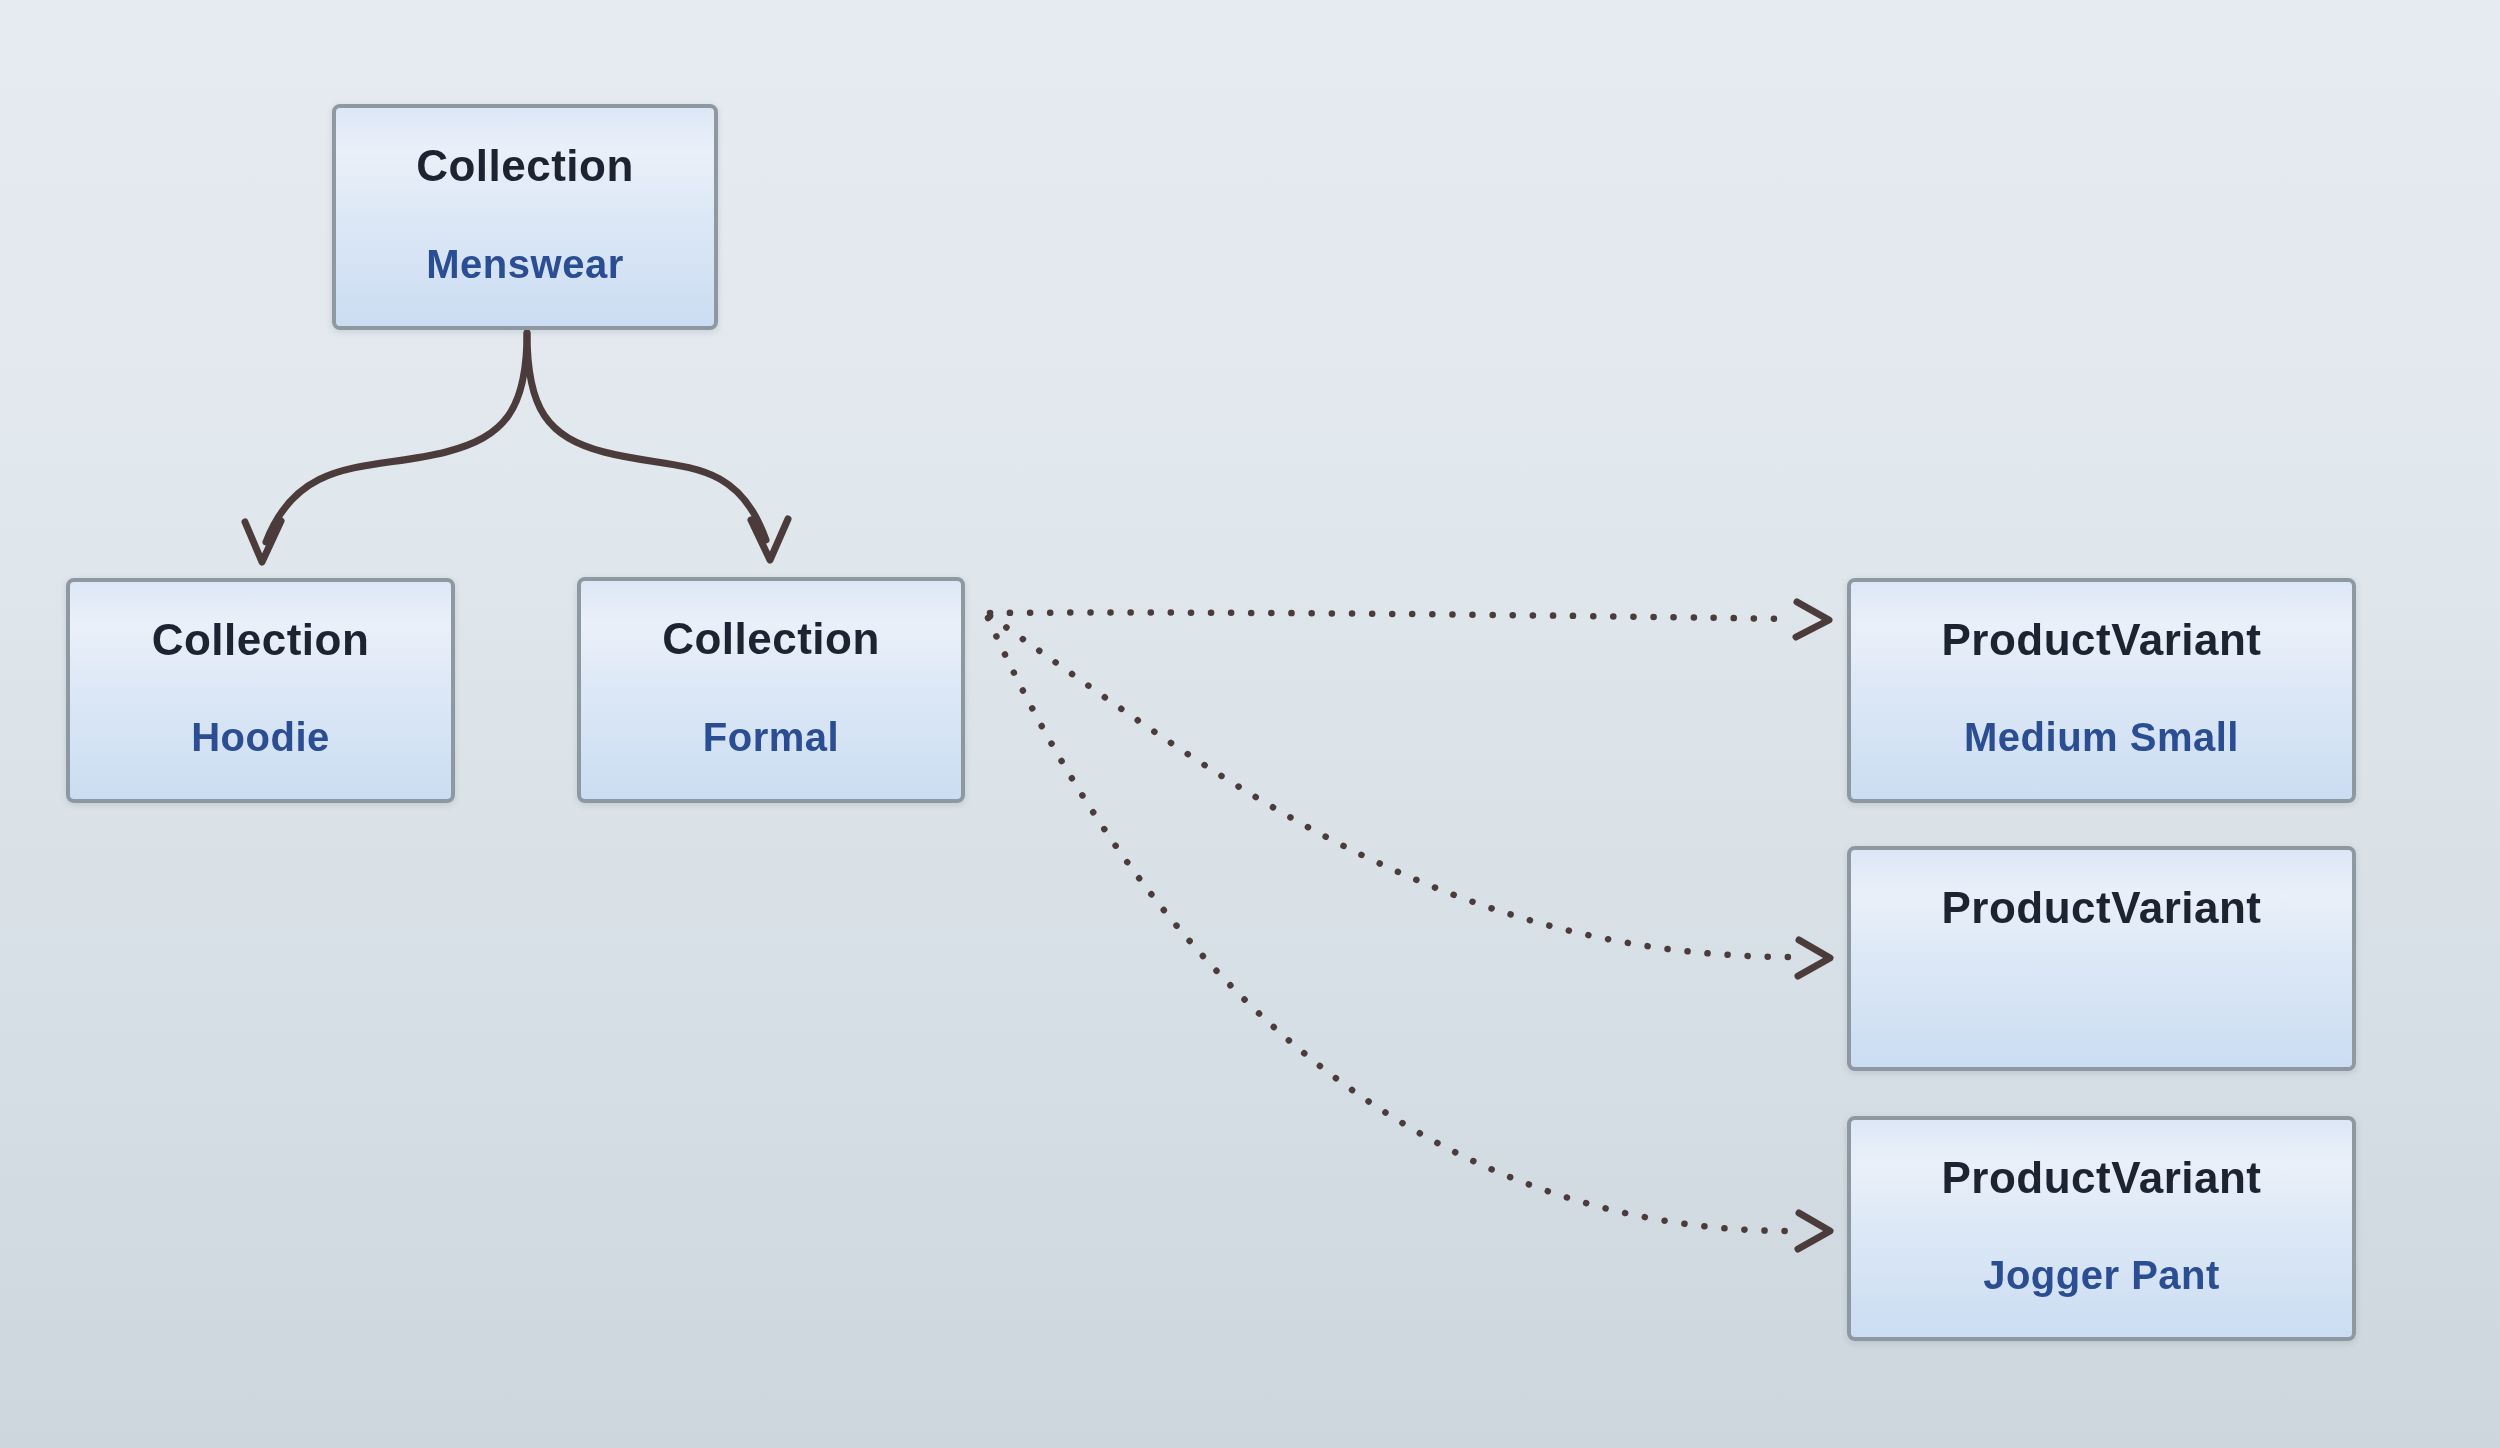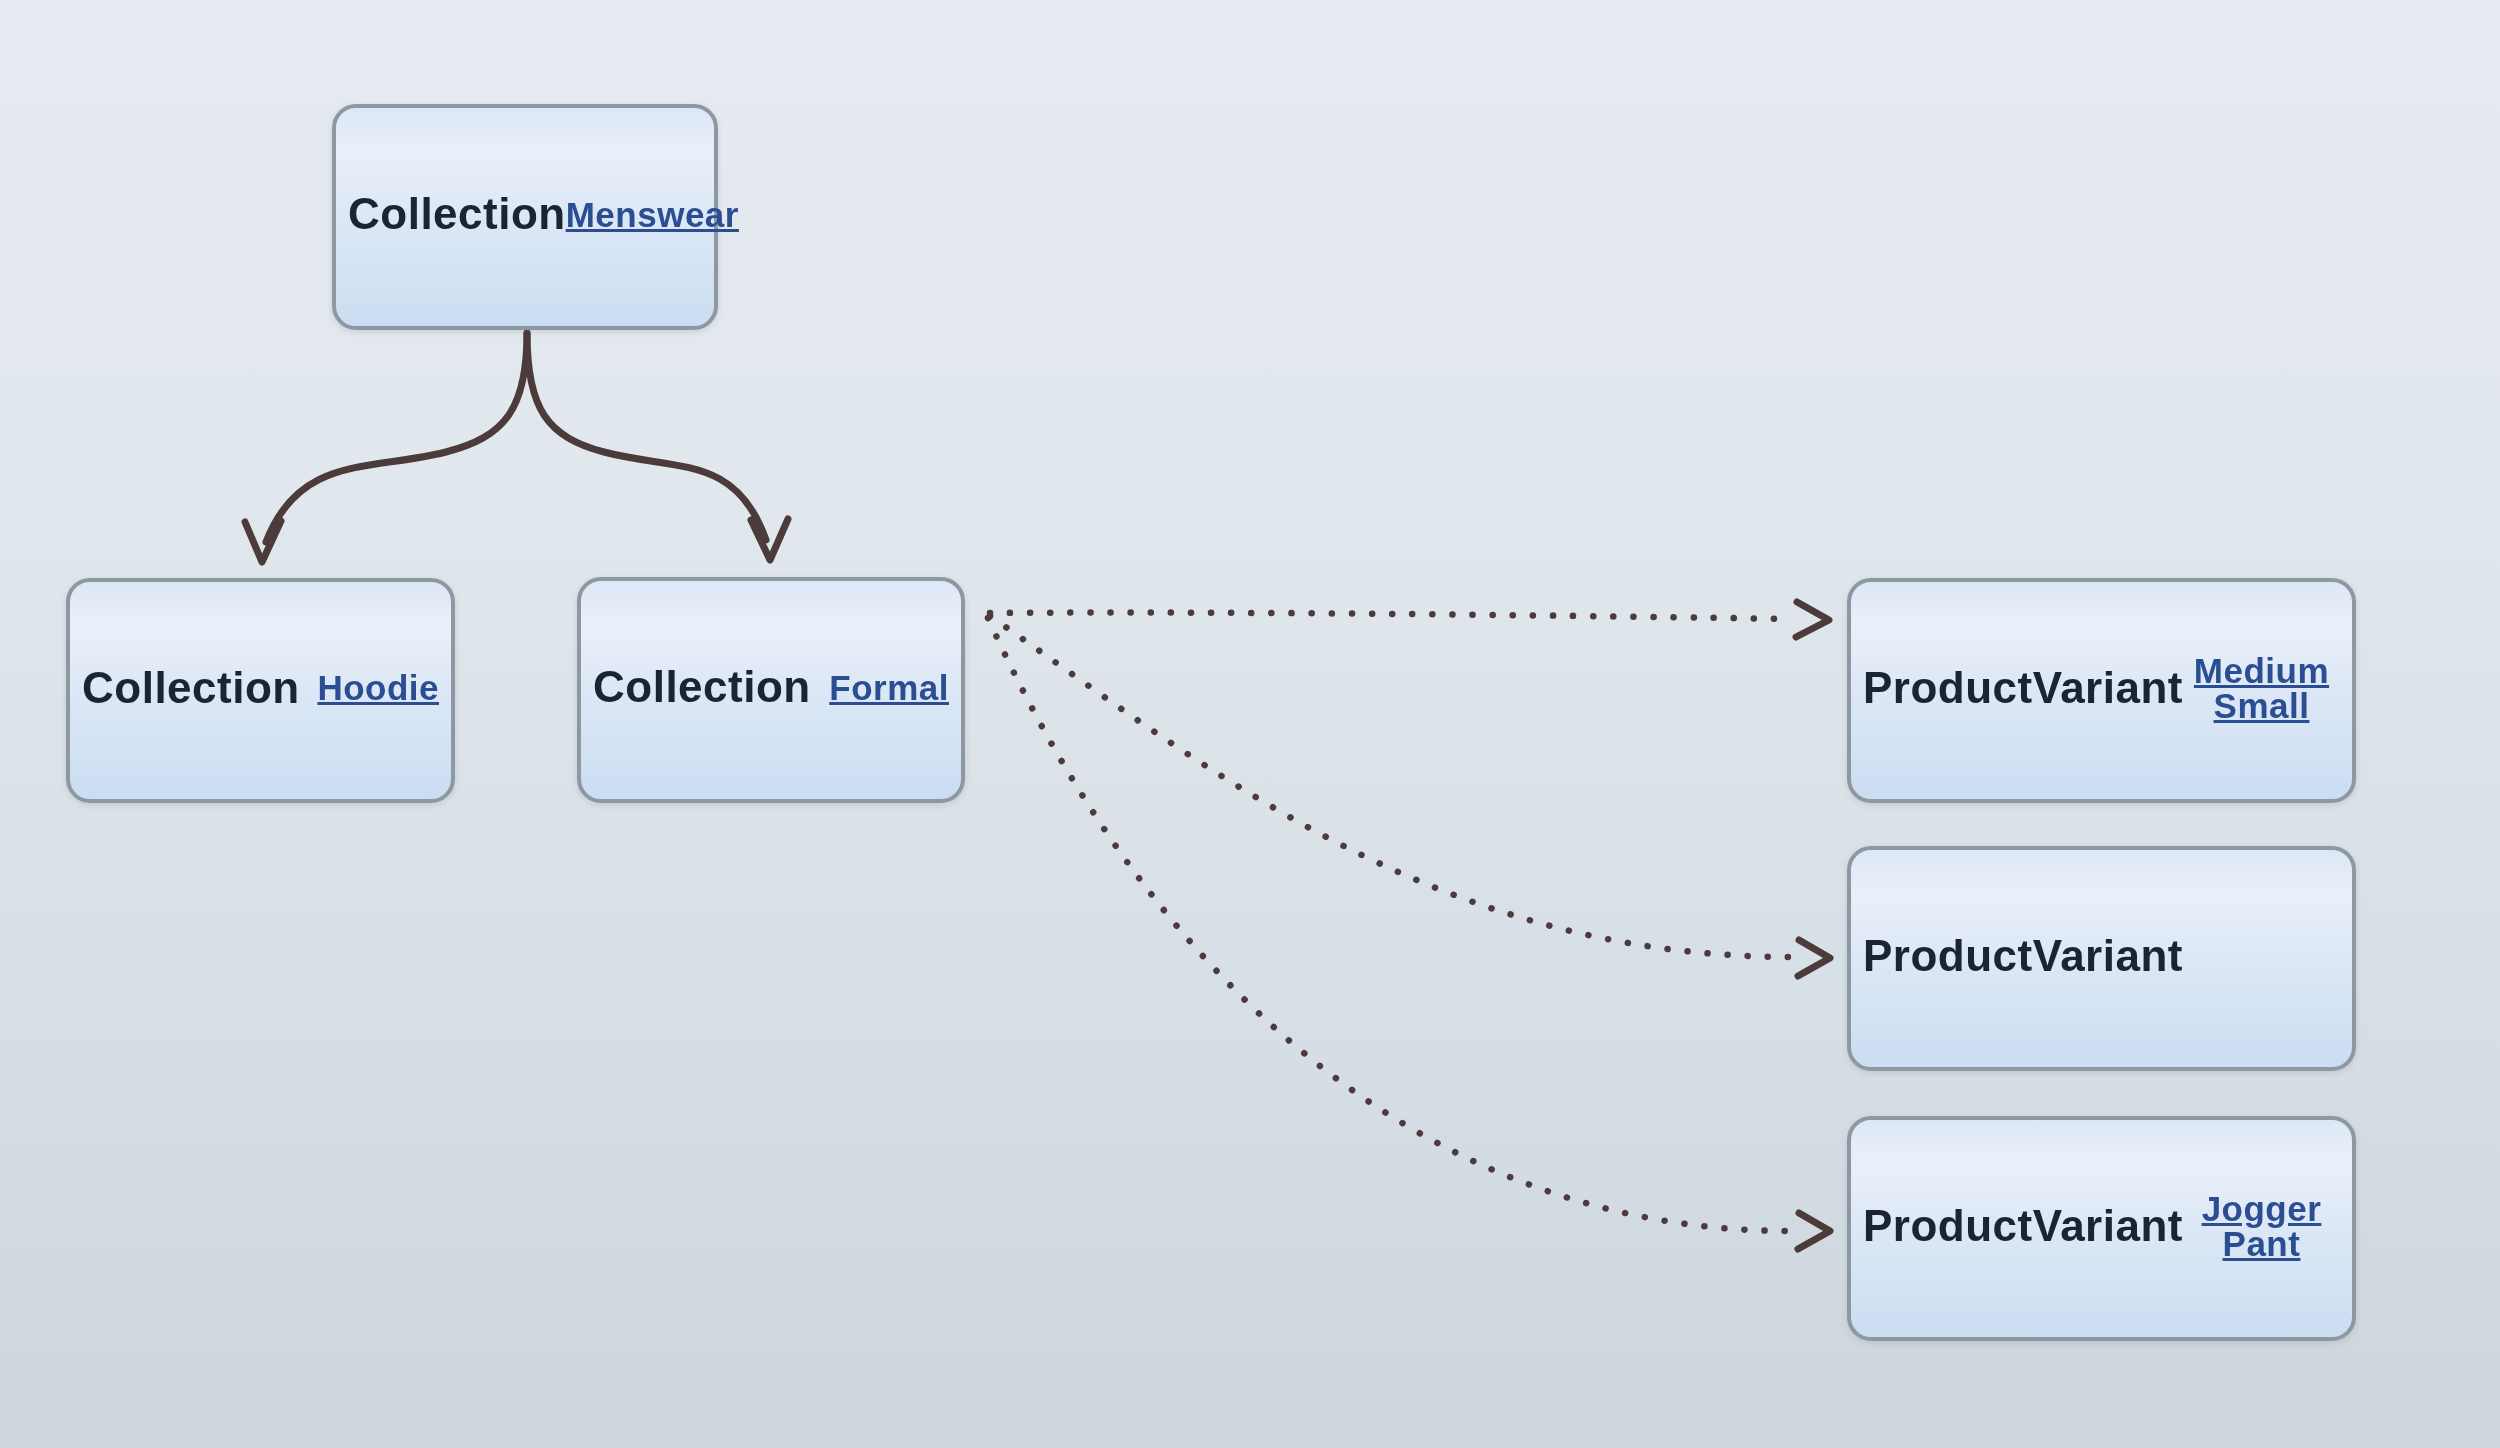--- a/index.html
+++ b/index.html
@@ -17,44 +17,43 @@
   .edges-svg{
     position:absolute;
     left:0;top:0;
     width:2500px;height:1448px;
     pointer-events:none;
   }
   .node{
     position:absolute;
     box-sizing:border-box;
     border:4px solid #8e98a1;
-    border-radius:24px;
+    border-radius:8px;
     background:linear-gradient(180deg,#dce7f6 0%,#eaf0f9 20%,#dde8f6 48%,#cbddf2 100%);
     display:flex;
-    flex-direction:row;
+    flex-direction:column;
     justify-content:space-between;
     align-items:center;
     text-align:center;
     padding:36px 12px 42px 12px;
     box-shadow:0 2px 6px rgba(90,100,115,0.18);
   }
   .node .type{
     font-size:44px;
     font-weight:bold;
     color:#1c2431;
     line-height:1;
     letter-spacing:0.5px;
   }
   .node .name{
-    font-size:35px;
+    font-size:40px;
     font-weight:bold;
     color:#2b4e92;
     line-height:1;
     letter-spacing:0.5px;
-    text-decoration:underline;
   }
   .n-menswear{left:332px;top:104px;width:386px;height:226px;}
   .n-formal  {left:66px;top:578px;width:389px;height:225px;}
   .n-casual  {left:577px;top:577px;width:388px;height:226px;}
   .n-hoodie  {left:1847px;top:578px;width:509px;height:225px;}
   .n-tshirt  {left:1847px;top:846px;width:509px;height:225px;}
   .n-jogger  {left:1847px;top:1116px;width:509px;height:225px;}
 
   .solid-edge{
     fill:none;

